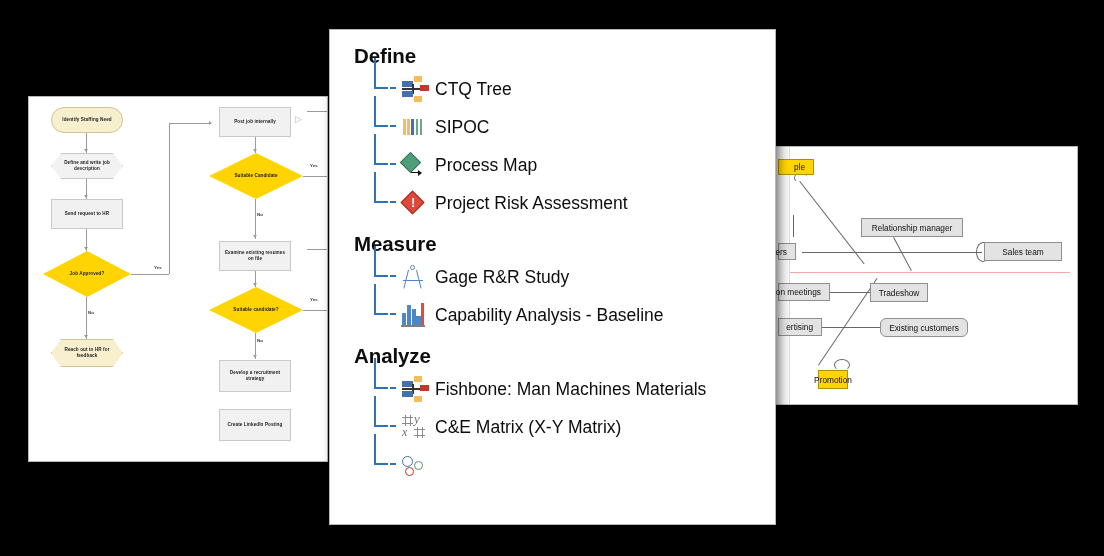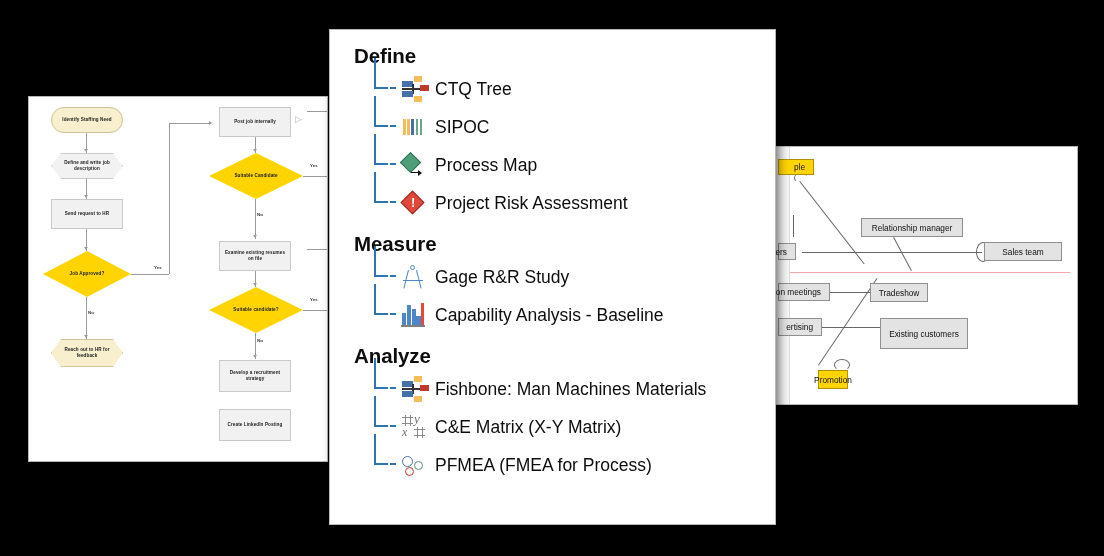--- a/index.html
+++ b/index.html
@@ -294,21 +294,21 @@
       </div>
       <div class="fb-hconn" style="left:54px;top:145px;width:40px;"></div>
       <div class="fb-box" style="left:94px;top:136px;width:58px;height:19px;">
         <span>Tradeshow</span>
       </div>
 
       <div class="fb-box" style="left:2px;top:171px;width:44px;height:18px;justify-content:flex-end;">
         <span>ertising</span>
       </div>
       <div class="fb-hconn" style="left:46px;top:180px;width:58px;"></div>
-      <div class="fb-box" style="left:104px;top:171px;width:88px;height:31px;">
+      <div class="fb-box" style="left:104px;top:171px;width:88px;height:19px;border-radius:6px;">
         <span>Existing customers</span>
       </div>
 
       <div class="fb-arc" style="left:58px;top:212px;width:16px;height:12px;border-color:#666 #666 transparent #666;"></div>
       <div class="fb-box hl" style="left:42px;top:223px;width:30px;height:19px;">
         <span>Promotion</span>
       </div>
     </div>
   </div>
 
@@ -441,21 +441,20 @@
         </div>
 
         <div class="tool-row">
           <div class="elbow"></div>
           <div class="dash"></div>
           <div class="tool-icon">
             <div class="circle-o" style="left:2px;top:4px;width:11px;height:11px;border-color:#4472a8;"></div>
             <div class="circle-o" style="left:14px;top:9px;width:9px;height:9px;border-color:#5f8f72;"></div>
             <div class="circle-o" style="left:5px;top:15px;width:9px;height:9px;border-color:#c0392b;"></div>
           </div>
-          <div class="tool-label">PFMEA (FMEA for Process)</div>
         </div>
 
       </div>
     </div>
 
   </div>
 
 </div>
 
 </body></html>

